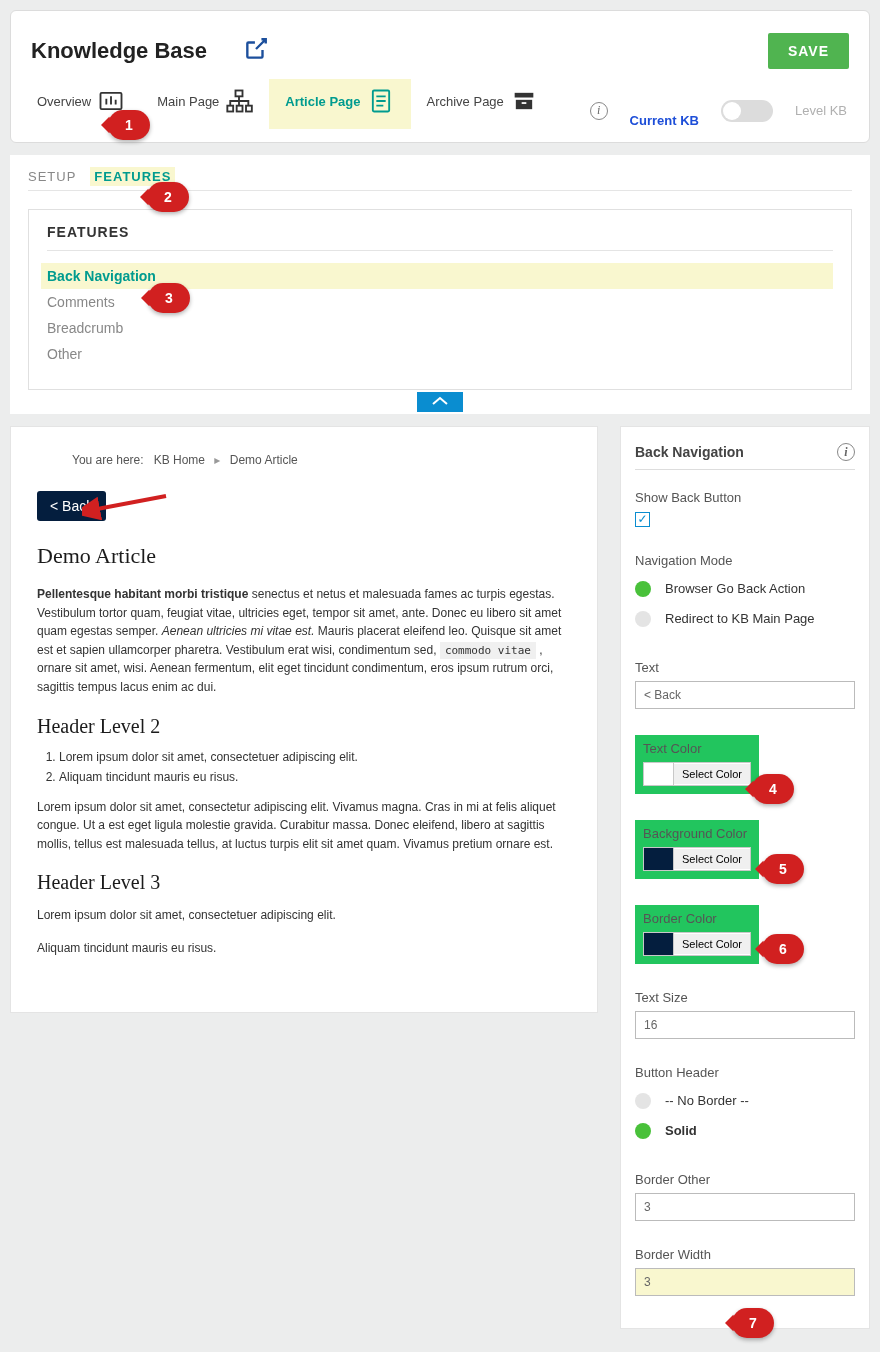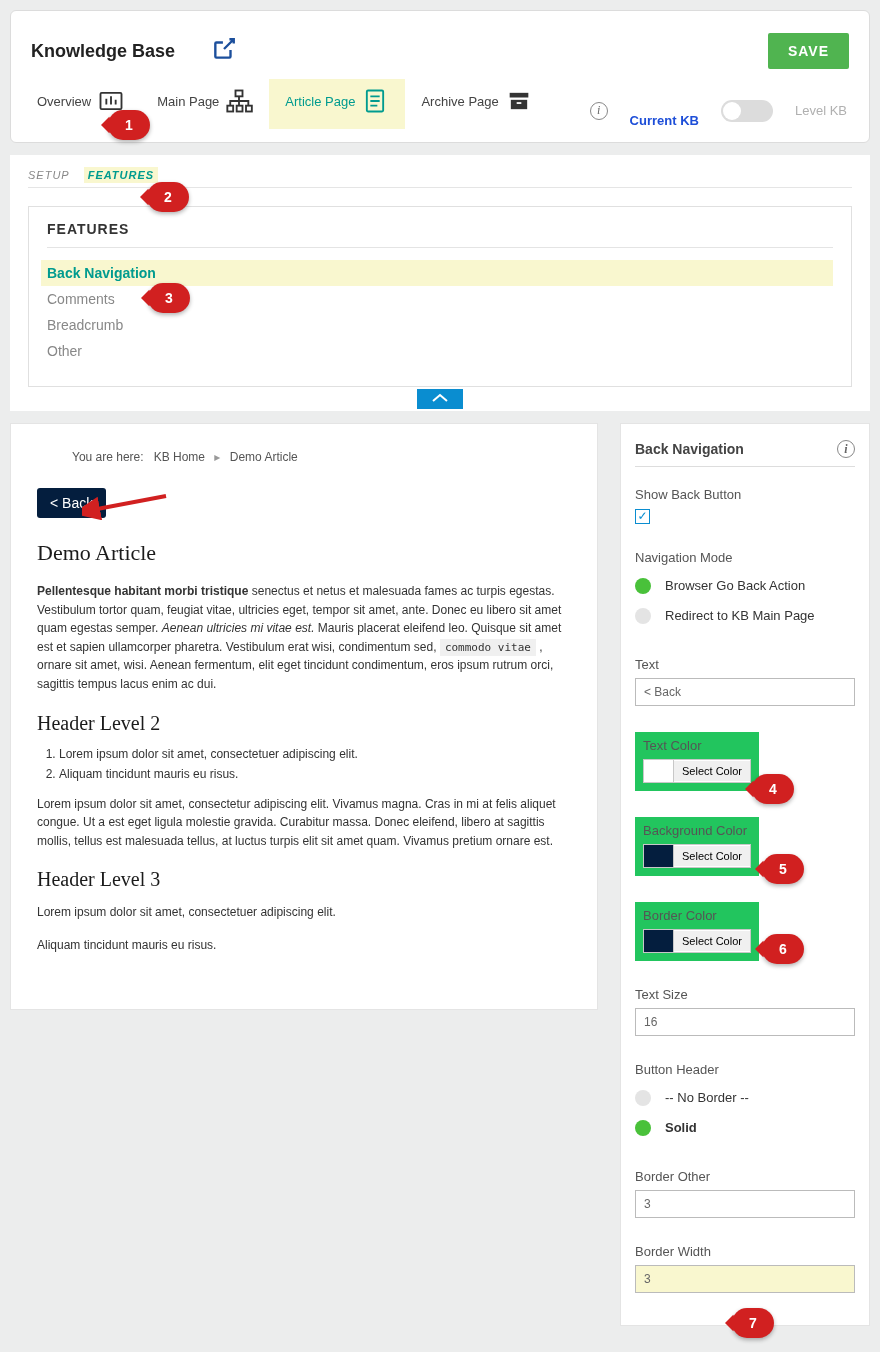--- a/index.html
+++ b/index.html
@@ -1,36 +1,36 @@
 <!DOCTYPE html>
 <html><head>
 <meta charset="utf-8">
 <style>
   * { box-sizing: border-box; margin: 0; padding: 0; }
   body { font-family: -apple-system, "Segoe UI", Arial, sans-serif; background: #eceded; color: #333; width: 880px; }
   .card { background: #fff; border: 1px solid #dcdcdc; border-radius: 6px; margin: 10px 10px 0 10px; overflow: hidden; }
   .hdr { padding: 22px 20px 10px 20px; display: flex; align-items: center; justify-content: space-between; }
   .hdr-left { display: flex; align-items: center; gap: 36px; }
-  .hdr h1 { font-size: 18px; color: #222; font-weight: 600; }
+  .hdr h1 { font-size: 22px; color: #222; font-weight: 600; }
   .ext-icon { color: #1c4f9c; }
   .save-btn { background: #50b450; color: #fff; border: none; padding: 10px 20px; font-size: 14px; font-weight: 600; border-radius: 2px; cursor: pointer; letter-spacing: 1px; }
   .tabrow { display: flex; align-items: flex-start; padding: 0 10px; border-top: none; }
   .tab { display: flex; flex-direction: row; align-items: center; gap: 6px; padding: 8px 16px 14px 16px; font-size: 13px; color: #444; cursor: pointer; position: relative; }
   .tab .ticon { width: 28px; height: 28px; }
-  .tab.active { background: #f9f7cf; color: #009b8f; font-weight: 400; }
+  .tab.active { background: #f9f7cf; color: #009b8f; font-weight: 700; }
   .tab.active svg { color: #009b8f; }
   .tabrow-right { margin-left: auto; display: flex; align-items: center; gap: 22px; padding: 14px 12px; font-size: 13px; }
   .ckb { font-weight: 700; color: #1d4ed8; margin-top: 20px; }
   .toggle { width: 52px; height: 22px; background: #dcdcdc; border-radius: 12px; position: relative; }
   .toggle::after { content: ""; position: absolute; left: 2px; top: 2px; width: 18px; height: 18px; background: #fff; border-radius: 50%; }
   .demo-kb { color: #b0b0b0; }
   .info-circ { width: 18px; height: 18px; border: 1px solid #888; border-radius: 50%; display: flex; align-items: center; justify-content: center; font-family: Georgia, serif; font-style: italic; font-size: 12px; color: #666; }
 
   .panel { background: #fff; margin: 12px 10px 0 10px; padding: 14px 18px 0 18px; }
-  .subtabs { display: flex; gap: 18px; font-size: 11px; letter-spacing: 1px; color: #888; border-bottom: 1px solid #e5e5e5; padding-bottom: 6px; font-style: italic; }
+  .subtabs { display: flex; gap: 18px; font-size: 13px; letter-spacing: 1px; color: #888; border-bottom: 1px solid #e5e5e5; padding-bottom: 6px; }
   .subtab { cursor: pointer; }
   .subtab.active { color: #009b8f; font-weight: 700; background:#f9f7cf; padding:2px 4px; margin:-2px -4px; }
 
   .features-box { border: 1px solid #e0e0e0; margin: 18px 0 0 0; padding: 14px 18px 22px 18px; }
   .features-box h3 { font-size: 14px; letter-spacing: 1px; font-weight: 600; color: #333; border-bottom: 1px solid #e4e4e4; padding-bottom: 10px; margin-bottom: 12px; }
   .flink { display: block; padding: 5px 0; font-size: 14px; color: #888; cursor: pointer; }
   .flink.active { color: #009b8f; font-weight: 700; background:#f9f7cf; padding:5px 6px; margin-left:-6px; }
   .collapse-bar { text-align: center; padding:2px 0 0 0; }
   .collapse-btn { display: inline-block; width: 46px; height: 20px; background: #0a8dd0; color: #fff; }
 

